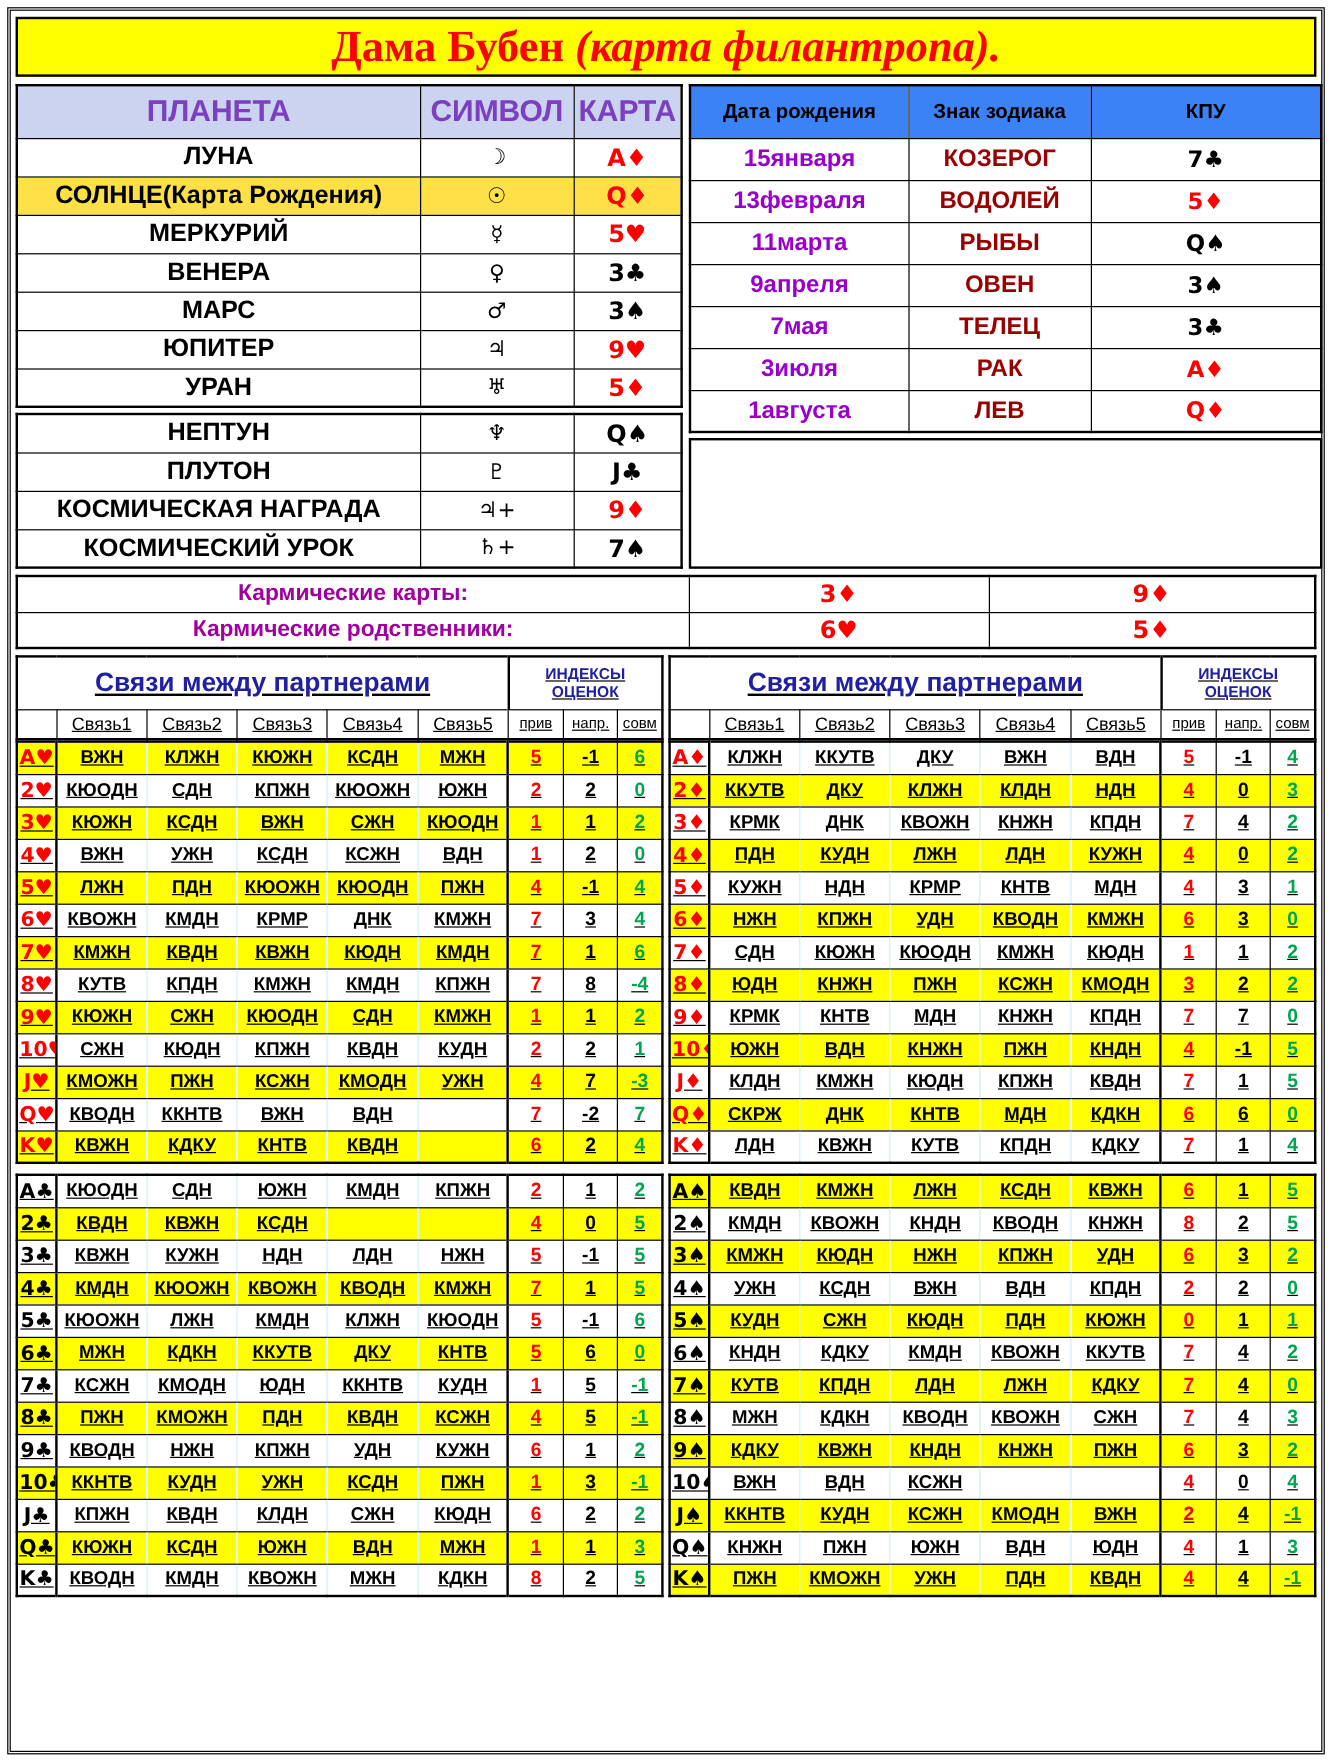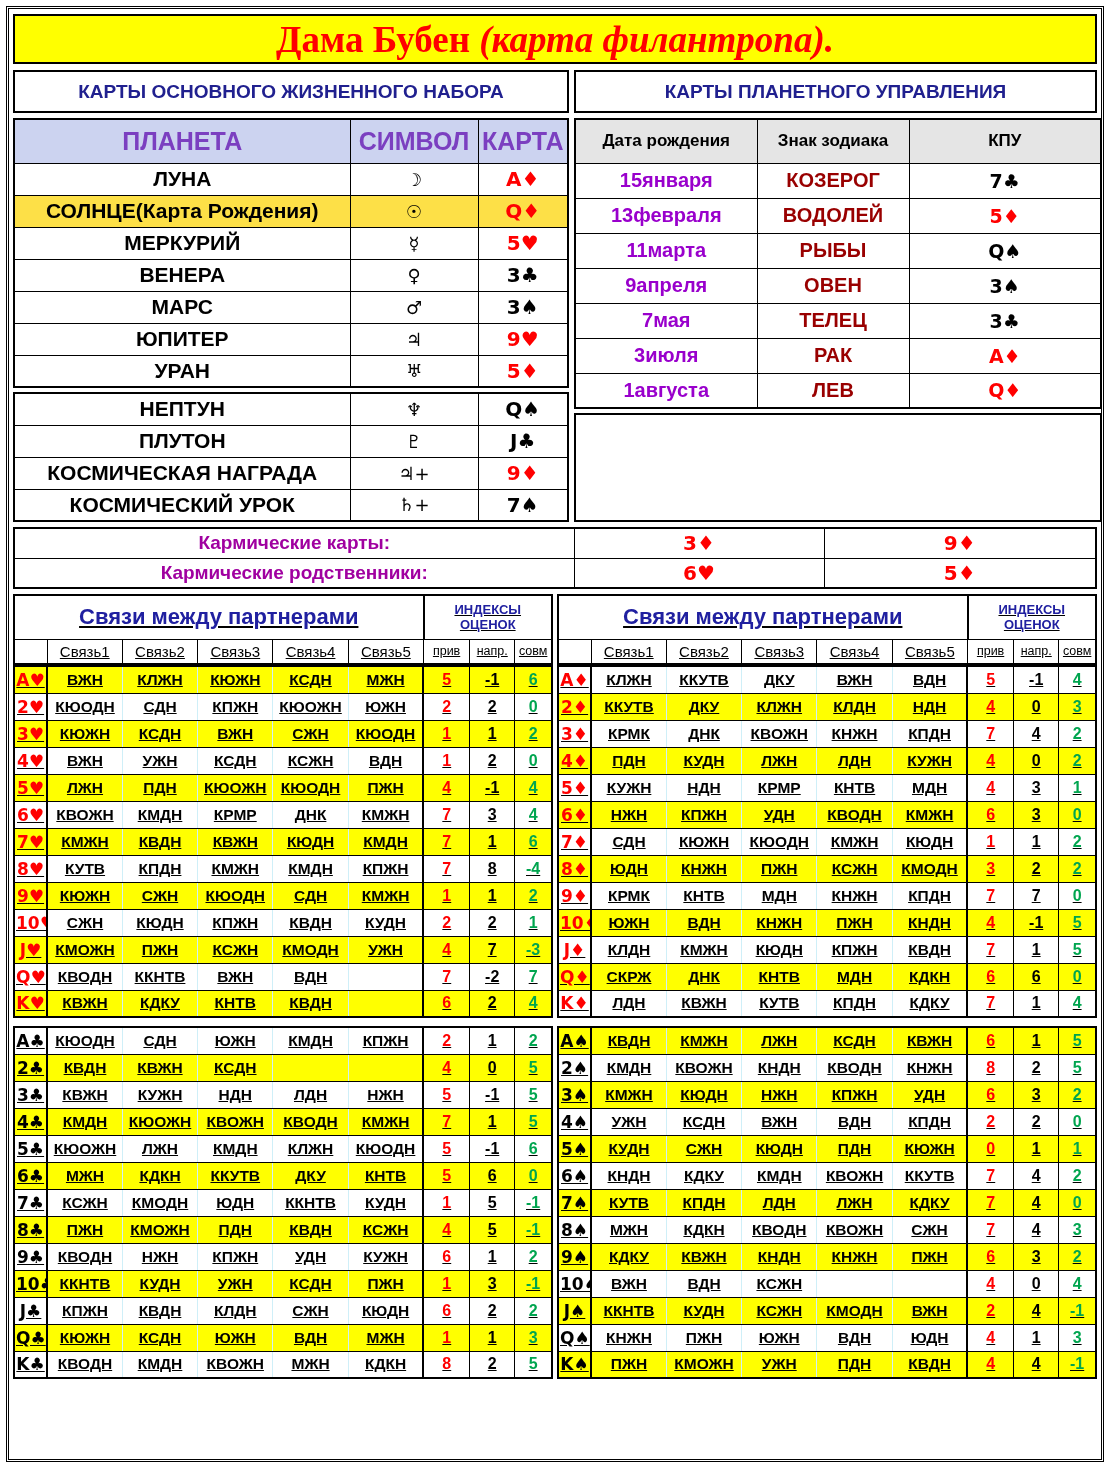--- a/index.html
+++ b/index.html
@@ -35,21 +35,21 @@
   
   #planet-table th { background:#CCD3F0; color:#7B3FC0; font-size:25px; font-weight:bold; height:44px; }
   #planet-table-extra td, #planet-table td { height:32px; text-align:center; }
   td.pname { font-size:21px; font-weight:bold; color:#000; }
   td.psym  { font-family:"DejaVu Sans", sans-serif; font-size:18px; color:#000; }
   td.pcard { font-family:"DejaVu Sans", sans-serif; font-size:20px; font-weight:bold; }
   tr.hl td { background:#fde047; }
   #planet-table-extra { margin-top:4px; }
 
   
-  #zodiac-table th { background:#e5e5e5; color:#000; font-size:17px; font-weight:bold;
+  #zodiac-table th { background:#3b82f6; color:#000; font-size:17px; font-weight:bold;
                      height:44px; white-space:normal; }
   #zodiac-table td { height:35px; text-align:center; }
   td.zdate { color:#9900CC; font-size:20px; font-weight:bold; }
   td.zsign { color:#990000; font-size:20px; font-weight:bold; }
   td.zcard { font-family:"DejaVu Sans", sans-serif; font-size:19px; font-weight:bold; }
   .empty-box { border:2px solid #000; flex:1; margin-top:4px; background:#fff; }
 
   
   #karmic-table td { height:30px; text-align:center; }
   td.klabel { color:#A000A0; font-size:19px; font-weight:bold; }
@@ -81,24 +81,20 @@
 </style>
 </head>
 <body>
 
 <div class="frame">
 
   <div class="title-bar">
     <div class="title-main"><span>Дама Бубен </span><i>(карта филантропа).</i></div>
   </div>
 
-  <div class="section-headers">
-    <div class="sec-h left">КАРТЫ ОСНОВНОГО ЖИЗНЕННОГО НАБОРА</div>
-    <div class="sec-h right">КАРТЫ ПЛАНЕТНОГО УПРАВЛЕНИЯ</div>
-  </div>
 
   <div class="main-tables">
     <div class="main-left">
       <table class="grid outer2" id="planet-table">
         <colgroup>
             <col style="width:336px">
             <col style="width:128px">
             <col style="width:90px">
           </colgroup>
         <thead>

